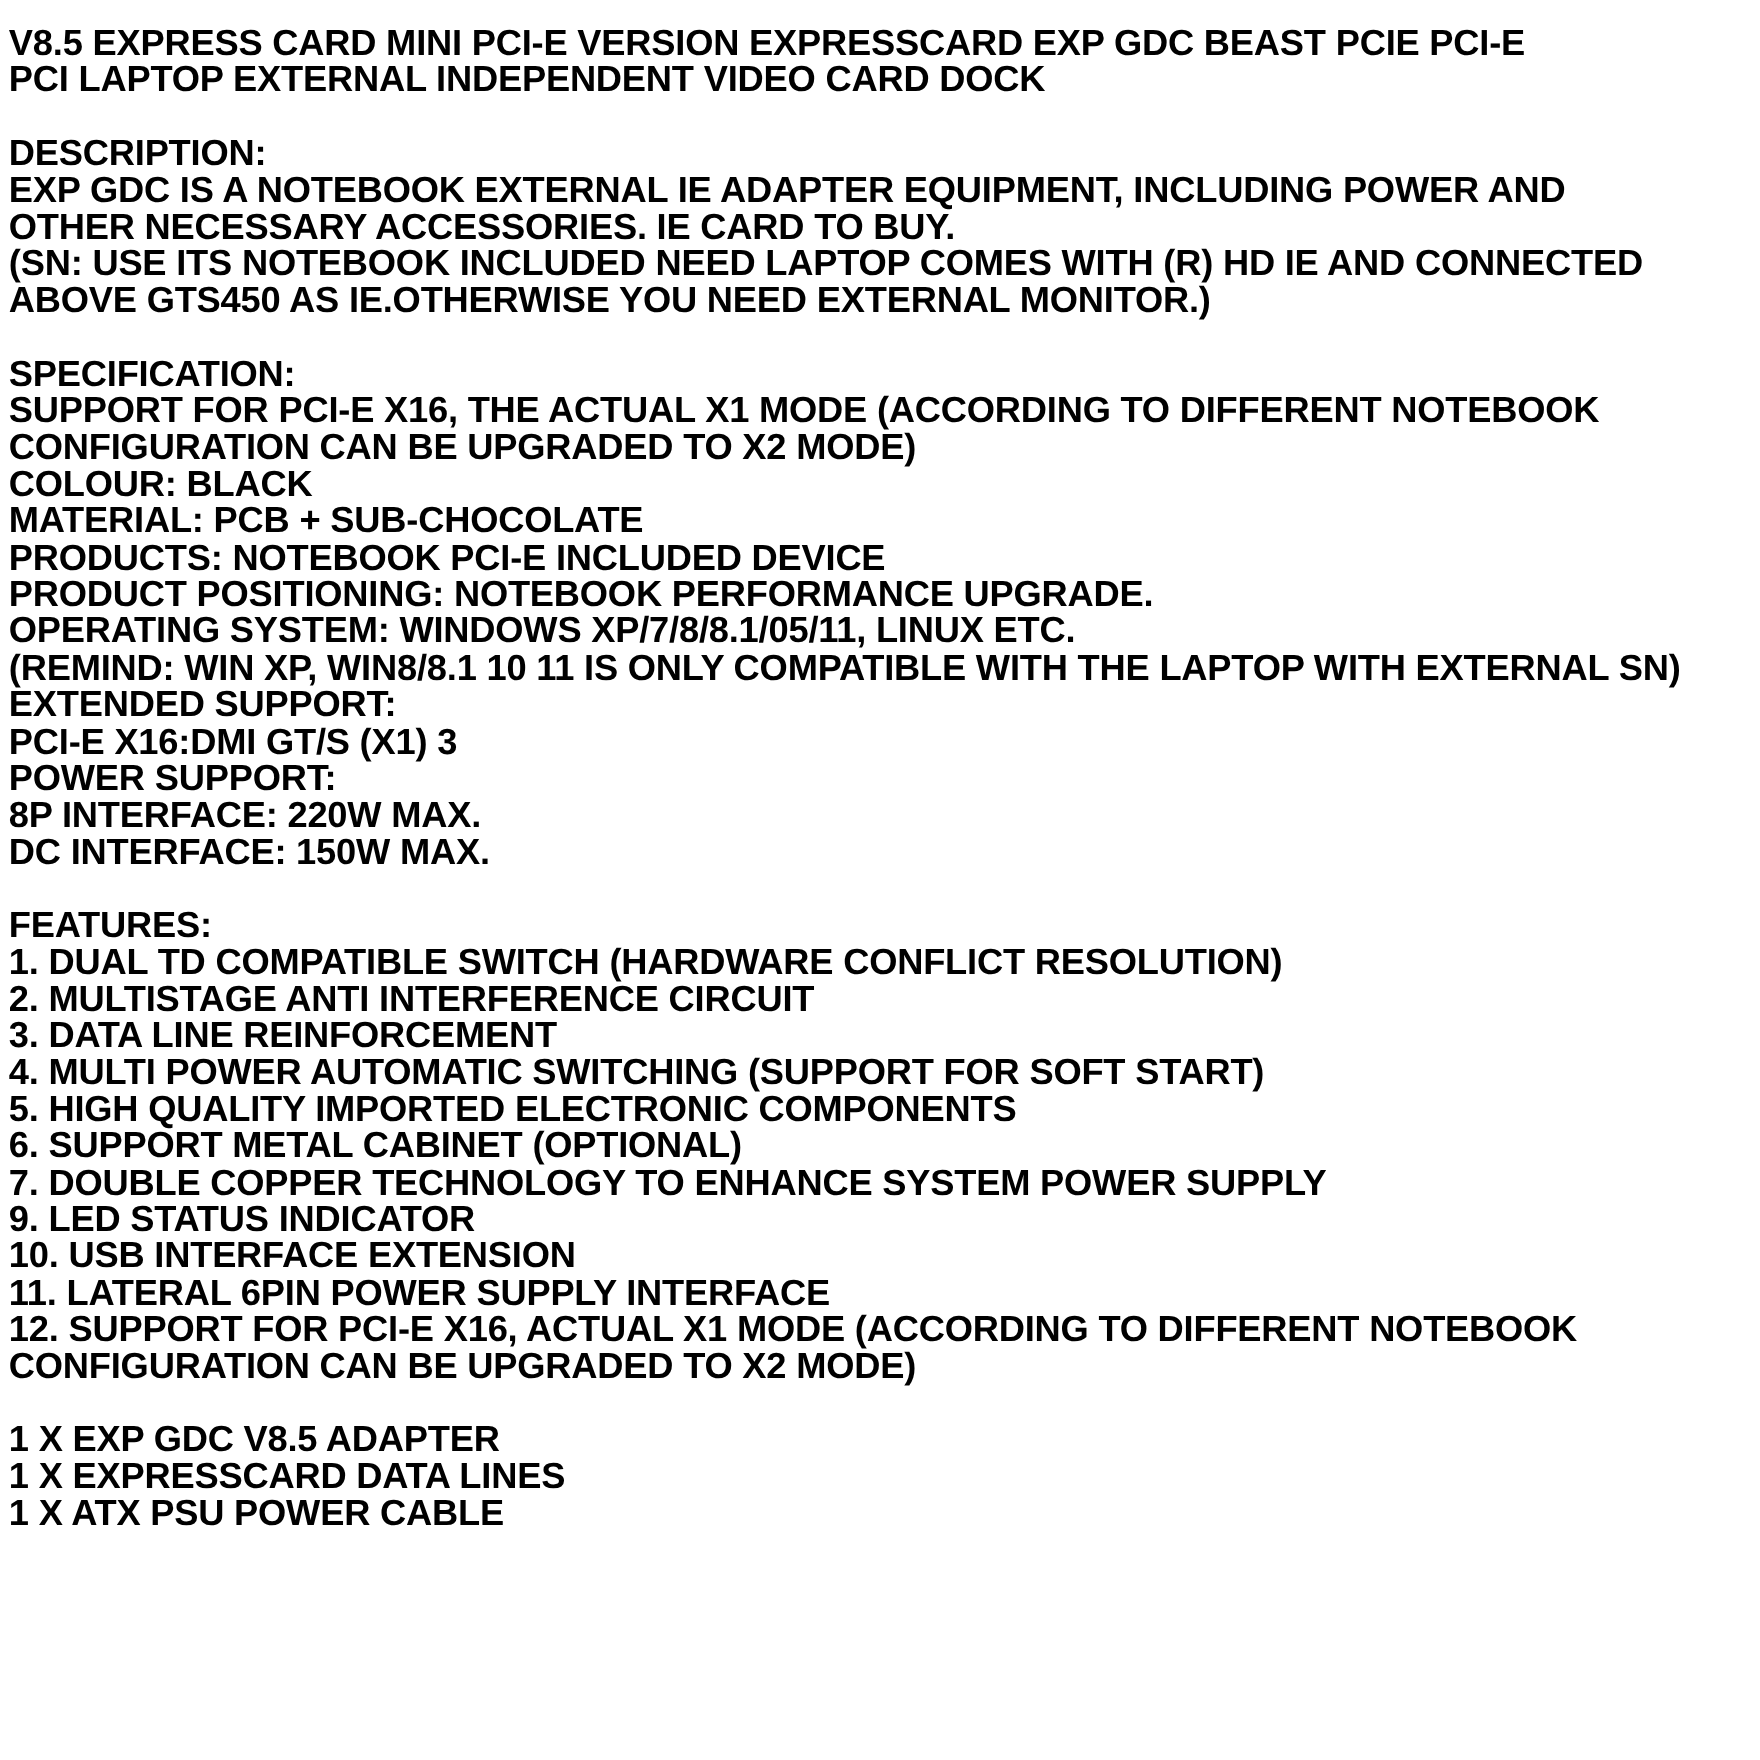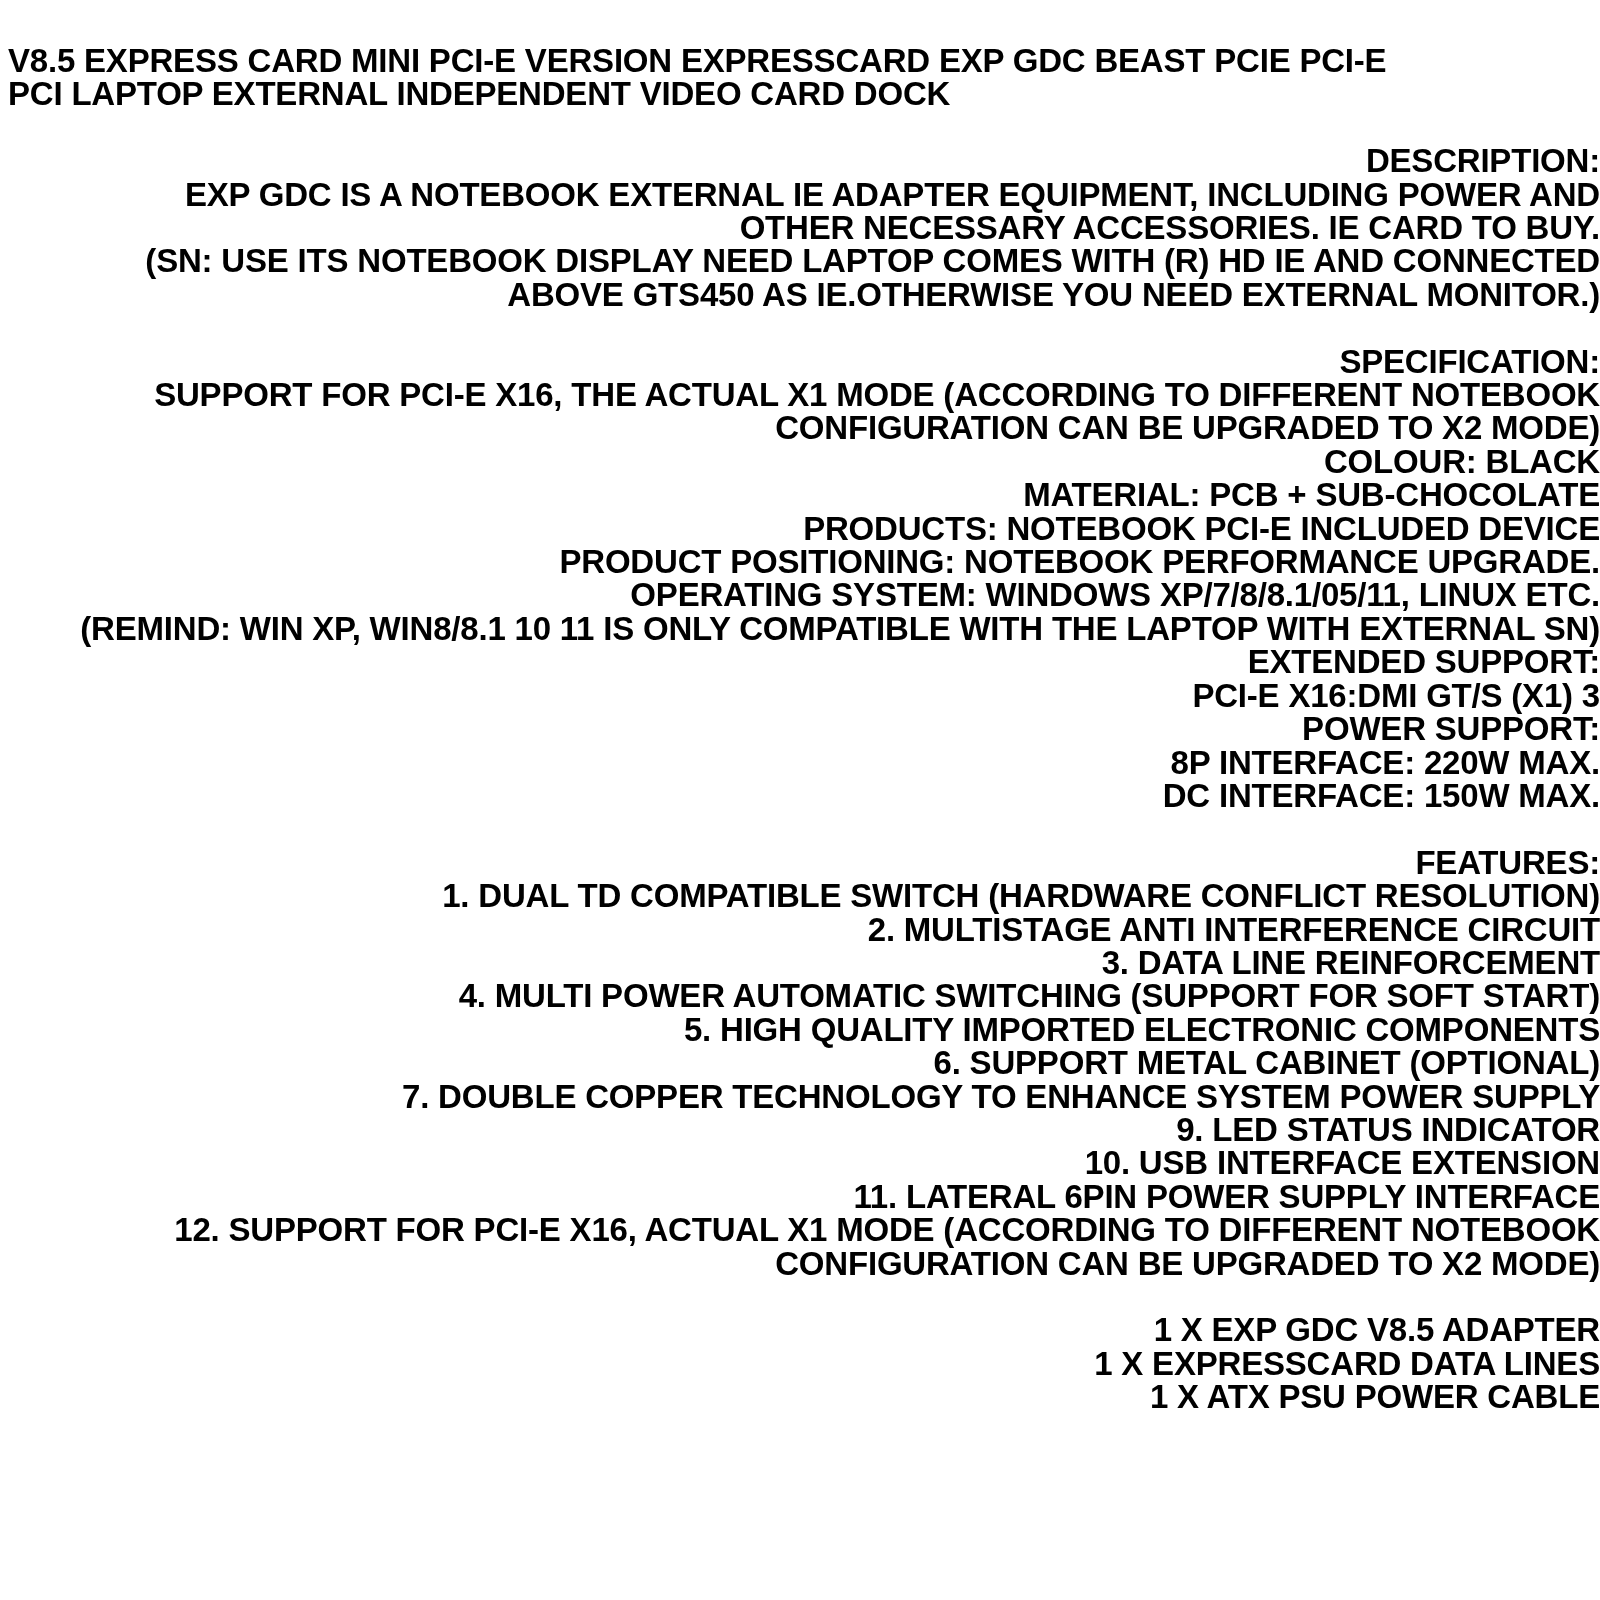--- a/index.html
+++ b/index.html
@@ -9,48 +9,47 @@
   }
   body {
     width: 1600px;
     height: 1600px;
     overflow: hidden;
     font-family: "Liberation Sans", "DejaVu Sans", sans-serif;
     font-weight: 700;
     color: #000000;
   }
   .doc {
-    padding: 44px 0 0 8px;
+    padding: 22px 0 0 8px;
   }
   .line {
     font-size: 33px;
     line-height: 33.4px;
     white-space: nowrap;
     letter-spacing: -0.2px;
   }
   .sec {
     margin-top: 33.4px; 
-    text-align: right;
   }
 </style>
 </head>
 <body>
 
 <div class="doc">
 
   <div>
     <div class="line">V8.5 EXPRESS CARD MINI PCI-E VERSION EXPRESSCARD EXP GDC BEAST PCIE PCI-E</div>
     <div class="line">PCI LAPTOP EXTERNAL INDEPENDENT VIDEO CARD DOCK</div>
   </div>
 
   <div class="sec">
     <div class="line">DESCRIPTION:</div>
     <div class="line">EXP GDC IS A NOTEBOOK EXTERNAL IE ADAPTER EQUIPMENT, INCLUDING POWER AND</div>
     <div class="line">OTHER NECESSARY ACCESSORIES. IE CARD TO BUY.</div>
-    <div class="line">(SN: USE ITS NOTEBOOK DISPLAY NEED LAPTOP COMES WITH (R) HD IE AND CONNECTED</div>
+    <div class="line">(SN: USE ITS NOTEBOOK INCLUDED NEED LAPTOP COMES WITH (R) HD IE AND CONNECTED</div>
     <div class="line">ABOVE GTS450 AS IE.OTHERWISE YOU NEED EXTERNAL MONITOR.)</div>
   </div>
 
   <div class="sec">
     <div class="line">SPECIFICATION:</div>
     <div class="line">SUPPORT FOR PCI-E X16, THE ACTUAL X1 MODE (ACCORDING TO DIFFERENT NOTEBOOK</div>
     <div class="line">CONFIGURATION CAN BE UPGRADED TO X2 MODE)</div>
     <div class="line">COLOUR: BLACK</div>
     <div class="line">MATERIAL: PCB + SUB-CHOCOLATE</div>
     <div class="line">PRODUCTS: NOTEBOOK PCI-E INCLUDED DEVICE</div>

